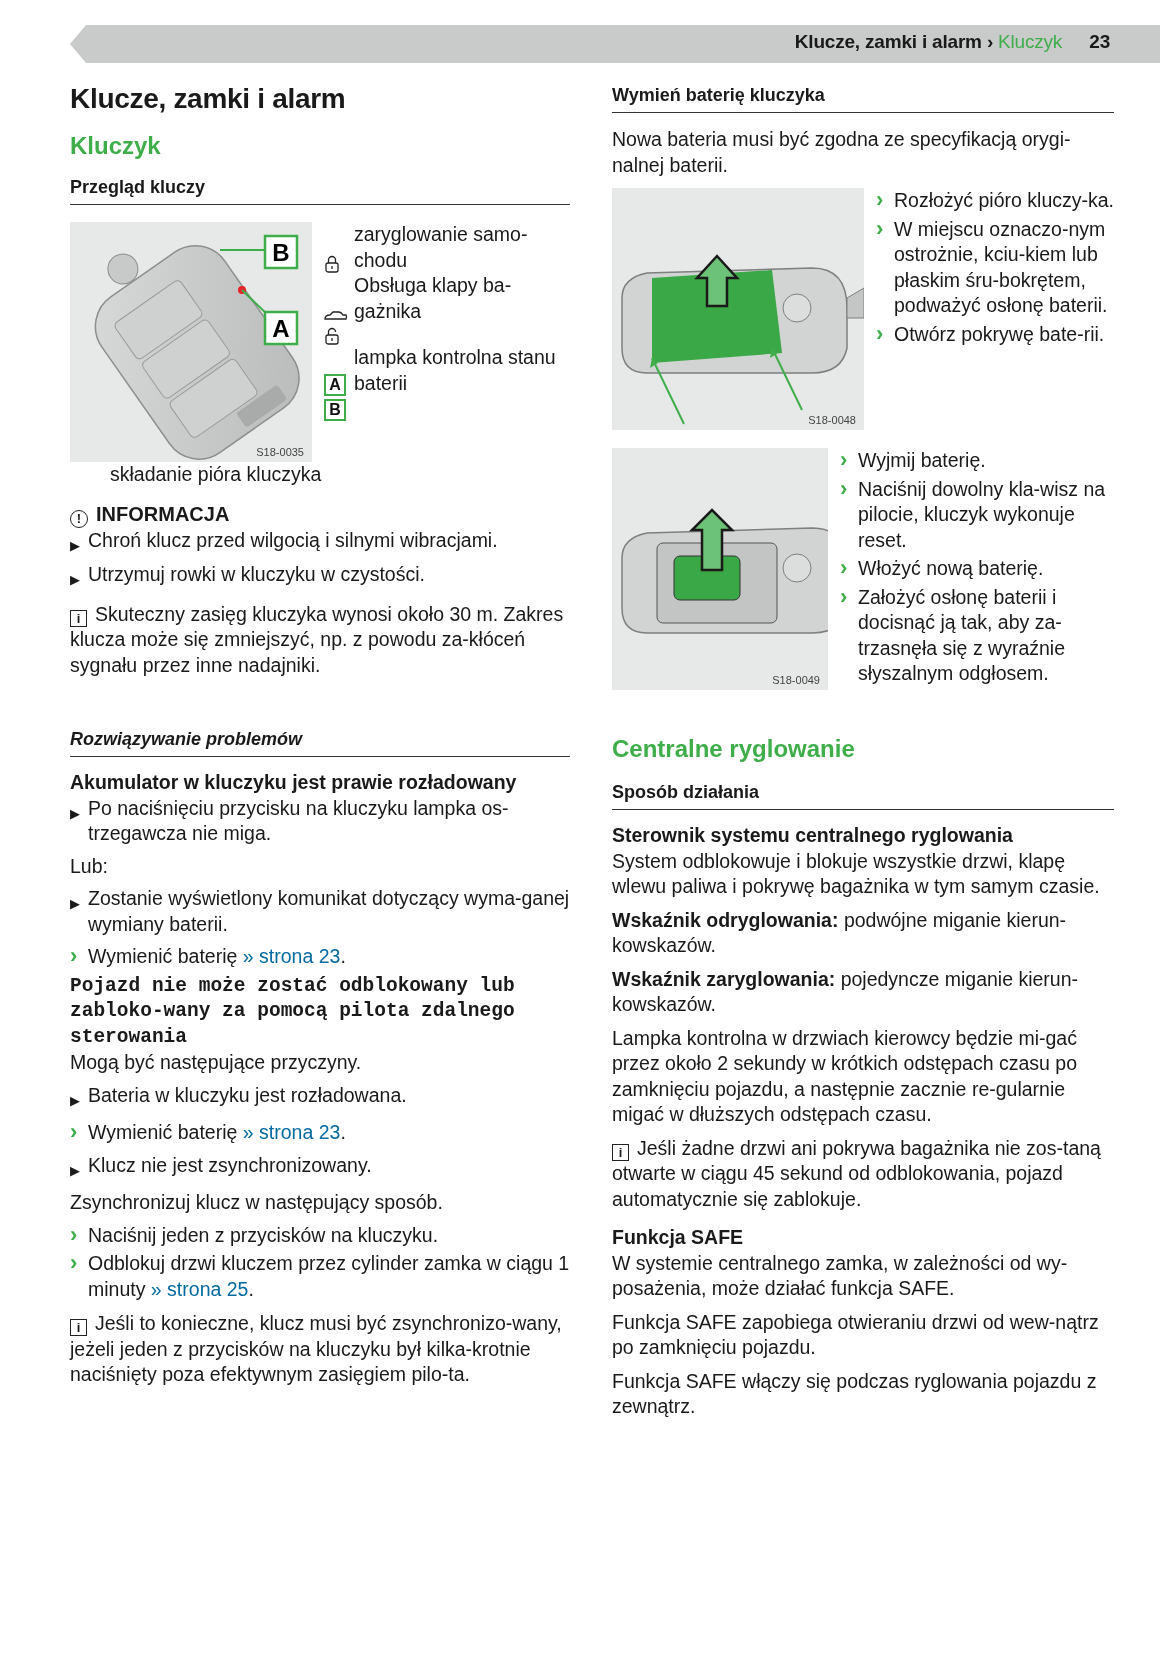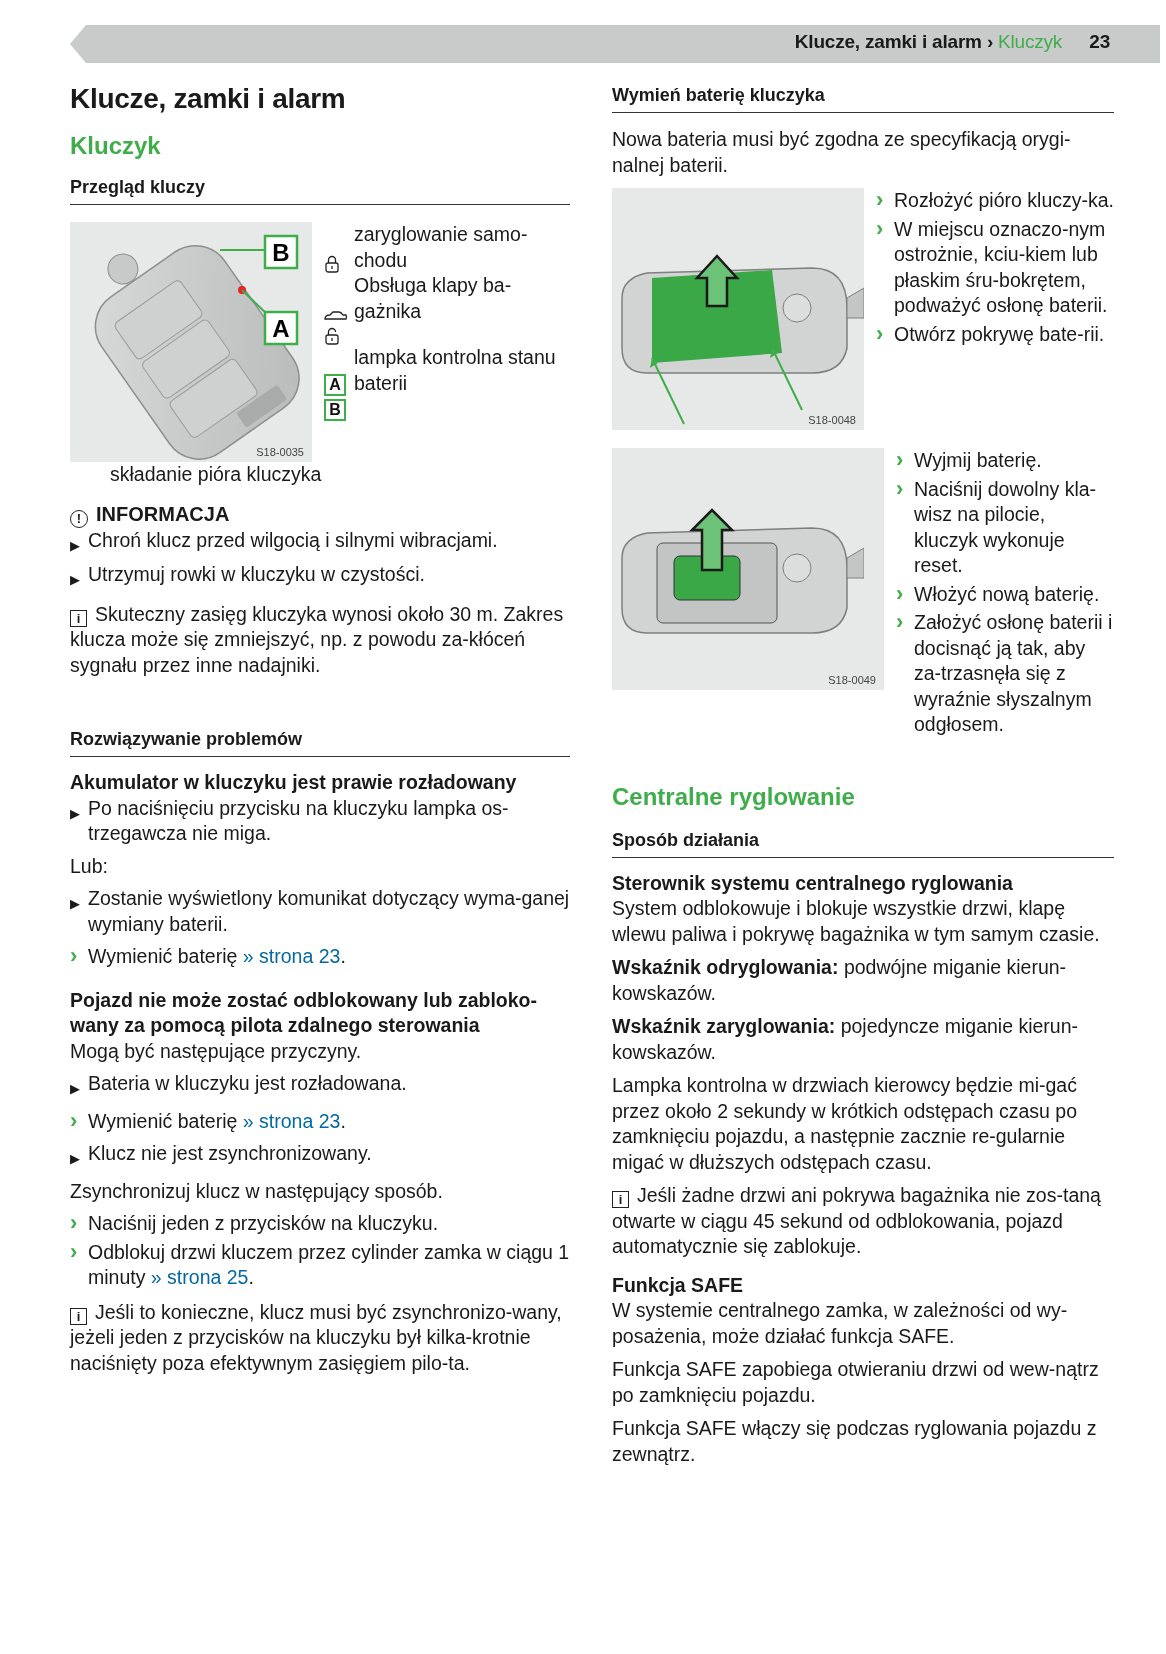--- a/index.html
+++ b/index.html
@@ -160,38 +160,38 @@
       </div>
     <div class="bullet body-text" style="margin-top:4px;">
         <span class="mk">▶</span>
         <span>Utrzymuj rowki w kluczyku w czystości.</span>
       </div>
     <p class="body-text" style="margin-top:9px;">
       <span class="info-box-icon">i</span><span>Skuteczny zasięg kluczyka wynosi około 30 m. Zakres klucza może się zmniejszyć, np. z powodu za-kłóceń sygnału przez inne nadajniki.</span>
     </p>
   </div>
 
-  <h3 class="sub-heading" style="margin-top:48px;">Rozwiązywanie problemów</h3>
+  <h3 class="sub-heading" style="margin-top:48px;font-style:italic;">Rozwiązywanie problemów</h3>
   <div style="margin-top:13px;">
     <p class="body-text bold-lead">Akumulator w kluczyku jest prawie rozładowany</p>
     <div class="bullet body-text">
         <span class="mk">▶</span>
         <span>Po naciśnięciu przycisku na kluczyku lampka os-trzegawcza nie miga.</span>
       </div>
     <p class="body-text" style="margin-top:7px;">Lub:</p>
     <div class="bullet body-text" style="margin-top:7px;">
         <span class="mk">▶</span>
         <span>Zostanie wyświetlony komunikat dotyczący wyma-ganej wymiany baterii.</span>
       </div>
     <div class="bullet body-text" style="margin-top:7px;">
         <span class="gmk">›</span>
         <span><span>Wymienić baterię</span> <span class="green">» strona 23</span>.</span>
       </div>
 
-    <p class="body-text bold-lead" style="margin-top:18px;">Pojazd nie może zostać odblokowany lub zabloko-wany za pomocą pilota zdalnego sterowania</p>
+    <p class="body-text bold-lead" style="margin-top:4px;font-family:Liberation Mono, monospace;">Pojazd nie może zostać odblokowany lub zabloko-wany za pomocą pilota zdalnego sterowania</p>
     <p class="body-text">Mogą być następujące przyczyny.</p>
     <div class="bullet body-text" style="margin-top:7px;">
         <span class="mk">▶</span>
         <span>Bateria w kluczyku jest rozładowana.</span>
       </div>
     <div class="bullet body-text" style="margin-top:7px;">
         <span class="gmk">›</span>
         <span><span>Wymienić baterię</span> <span class="green">» strona 23</span>.</span>
       </div>
     <div class="bullet body-text" style="margin-top:7px;">
@@ -242,21 +242,21 @@
           <span>W miejscu oznaczo-nym ostrożnie, kciu-kiem lub płaskim śru-bokrętem, podważyć osłonę baterii.</span>
         </div>
       <div class="bullet body-text" style="margin-top:3px;">
           <span class="gmk">›</span>
           <span>Otwórz pokrywę bate-rii.</span>
         </div>
     </div>
   </div>
 
   <div style="display:flex; margin-top:18px;">
-    <div class="figure" style="width:272px; height:242px; flex:none;">
+    <div class="figure" style="width:216px; height:242px; flex:none;">
       <svg width="252" height="242" viewBox="0 0 252 242">
         <path d="M10 110 Q10 90 35 85 L200 80 Q235 80 235 120 L235 160 Q230 185 200 185 L35 185 Q10 185 10 160 Z" fill="#d2d3d3" stroke="#7e7f7f" stroke-width="1.5"></path>
         <path d="M235 110 L252 100 L252 130 L235 130 Z" fill="#c4c5c5" stroke="#7e7f7f"></path>
         <rect x="45" y="95" width="120" height="80" rx="6" fill="#c3c4c4" stroke="#555"></rect>
         <rect x="62" y="108" width="66" height="44" rx="6" fill="#3aa846" stroke="#333"></rect>
         <circle cx="185" cy="120" r="14" fill="#dcdddd" stroke="#7e7f7f"></circle>
         <path d="M90 122 L90 82 L80 82 L100 62 L120 82 L110 82 L110 122 Z" fill="#6cc276" stroke="#1a1a1a" stroke-width="2.5"></path>
       </svg>
       <span class="figure-code">S18-0049</span>
     </div>

